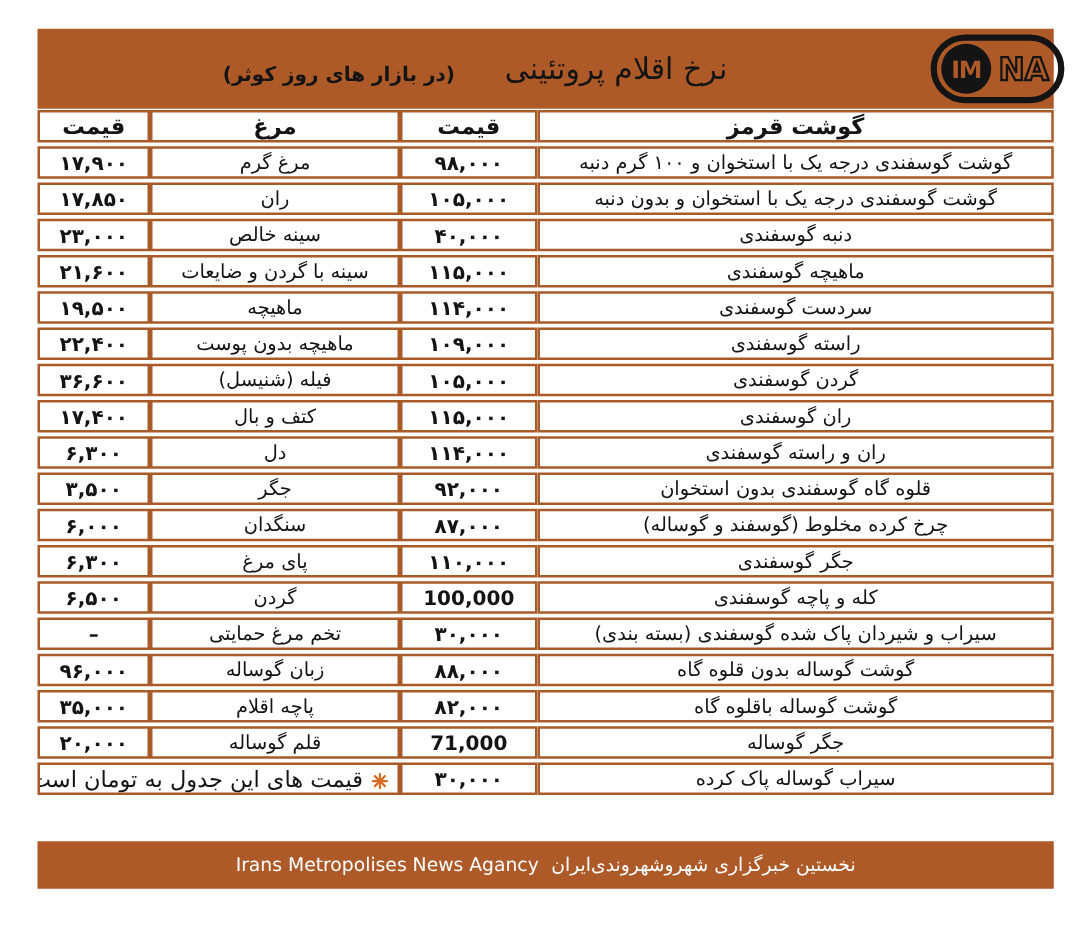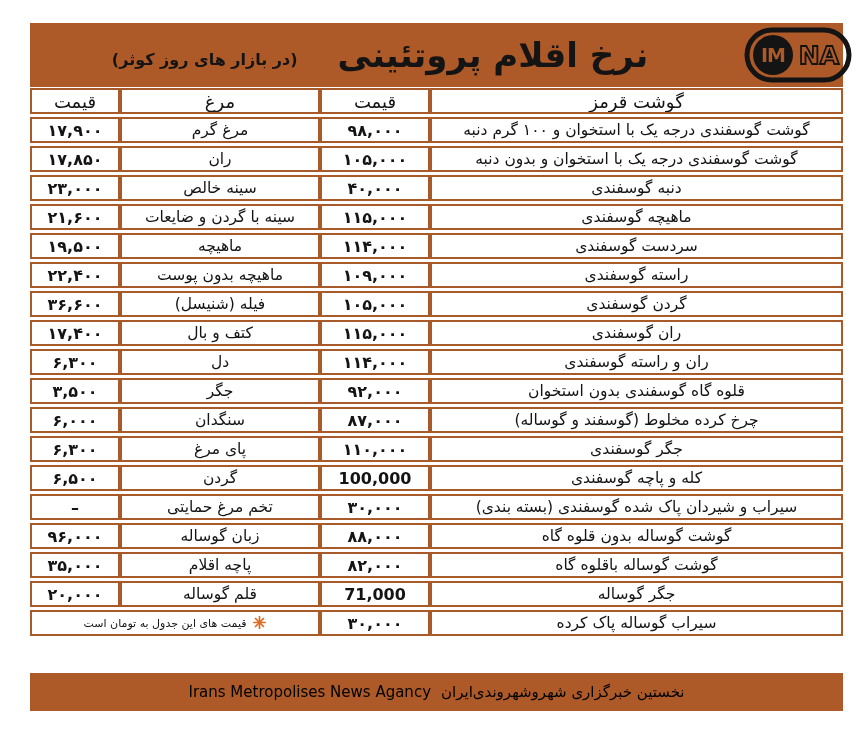--- a/index.html
+++ b/index.html
@@ -4,33 +4,33 @@
 <style>
   html,body{margin:0;padding:0;background:#ffffff;}
   .page{position:relative;width:862px;height:743px;background:#ffffff;overflow:hidden;
         font-family:"DejaVu Sans","Liberation Sans",sans-serif;color:#141414;}
   .band{position:absolute;left:30px;width:813px;background:#ad5a28;}
   .band-top{top:23px;height:64px;}
   .band-bottom{top:673px;height:38px;display:flex;align-items:center;justify-content:center;
                gap:10px;direction:rtl;font-size:15px;}
   .title-wrap{position:absolute;left:0;top:0;width:700px;height:100%;
               display:flex;align-items:center;justify-content:center;direction:rtl;gap:9px;}
-  .title-main{font-size:34px;font-weight:bold;letter-spacing:0;margin-left:31px;}
+  .title-main{font-size:24px;font-weight:normal;letter-spacing:0;margin-left:31px;}
   .title-sub{font-size:16px;font-weight:bold;margin-top:9px;}
   .logo{position:absolute;right:-9px;top:4px;width:108px;height:56px;}
   table.price-table{position:absolute;left:30px;top:85px;width:813px;
                     table-layout:fixed;border-spacing:0 3px;direction:rtl;}
   td{box-sizing:border-box;height:26px;background:#ffffff;border:2px solid #a85b29;
      text-align:center;vertical-align:middle;padding:0 5px;font-size:15.5px;
      white-space:nowrap;overflow:hidden;}
-  td.hdr{font-weight:normal;font-size:18px;}
+  td.hdr{font-weight:bold;font-size:18px;}
   td.num{font-weight:bold;font-size:16px;}
-  td.note{font-size:11px;padding:0 8px;}
+  td.note{font-size:18px;padding:0 8px;}
   td.note .ast{vertical-align:-2px;margin-left:7px;}
-  .footer-fa,.footer-en{color:#000000;}
+  .footer-fa,.footer-en{color:#ffffff;}
 </style>
 </head>
 <body>
 
 <div class="page">
 
   <div class="band band-top">
     <div class="title-wrap">
       <span class="title-main">نرخ اقلام پروتئینی</span>
       <span class="title-sub">(در بازار های روز کوثر)</span>

